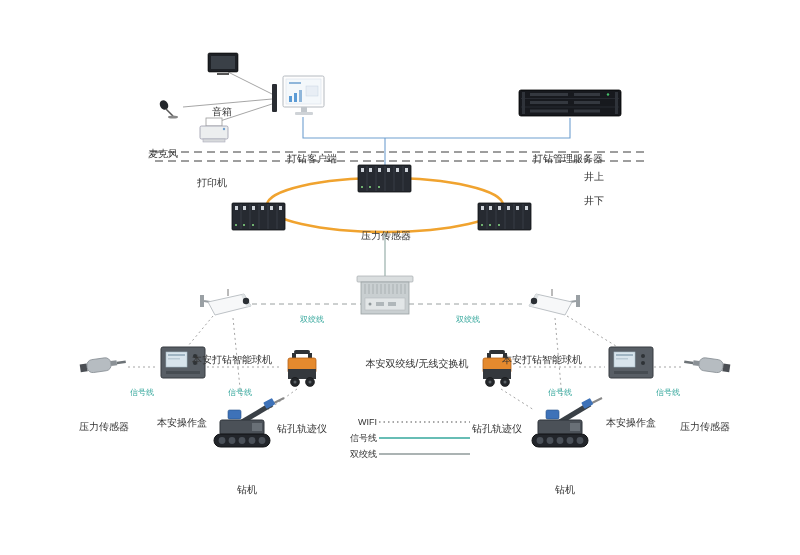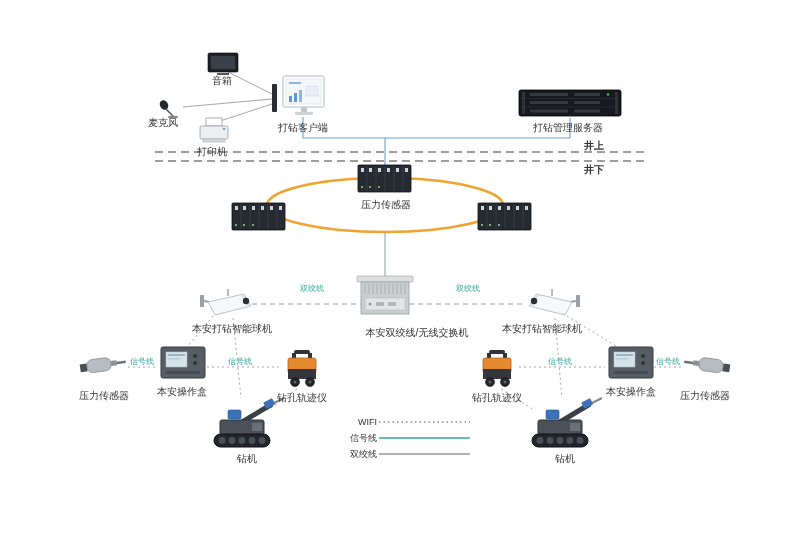--- a/index.html
+++ b/index.html
@@ -9,23 +9,23 @@
     background:#ffffff;
     font-family:"Liberation Sans", sans-serif;
     overflow:hidden;
   }
   .wires { position:absolute; left:0; top:0; z-index:1; }
   .device { position:absolute; z-index:2; }
   .lbl {
     position:absolute; z-index:3;
     font-size:10px; color:#333;
     transform:translateX(-50%);
-    white-space:nowrap; line-height:1.1;
+    white-space:nowrap; line-height:1.1;margin-top:31px;
   }
-  .lbl.plain { transform:none;font-weight:bold; }
+  .lbl.plain { transform:none; }
   .lbl.tiny { font-size:8px; color:#35A79C; }
   .legend { position:absolute; left:345px; top:414px; z-index:3; }
   .legend-row { display:flex; align-items:center; height:16px; }
   .legend-label { width:32px; text-align:right; font-size:9px; color:#333; white-space:nowrap; }
 </style>
 </head>
 <body>
 
 <svg class="wires" width="800" height="555" viewBox="0 0 800 555">
 
@@ -315,21 +315,21 @@
       <circle cx="26" cy="44.5" r="3.4"></circle>
       <circle cx="36" cy="44.5" r="3.4"></circle>
       <circle cx="46" cy="44.5" r="3.4"></circle>
       <circle cx="56" cy="44.5" r="3.4"></circle>
   </g>
 </svg>
 
 <div class="lbl" style="left:222px;top:75px">音箱</div>
 <div class="lbl" style="left:163px;top:117px">麦克风</div>
 <div class="lbl" style="left:212px;top:146px">打印机</div>
-<div class="lbl" style="left:303px;top:122px">打钻客户端</div>
+<div class="lbl" style="left:312px;top:122px">打钻客户端</div>
 <div class="lbl" style="left:568px;top:122px">打钻管理服务器</div>
 <div class="lbl plain" style="left:584px;top:140px">井上</div>
 <div class="lbl plain" style="left:584px;top:164px">井下</div>
 <div class="lbl" style="left:386px;top:199px">压力传感器</div>
 <div class="lbl" style="left:417px;top:327px">本安双绞线/无线交换机</div>
 <div class="lbl" style="left:232px;top:323px">本安打钻智能球机</div>
 <div class="lbl" style="left:542px;top:323px">本安打钻智能球机</div>
 <div class="lbl tiny" style="left:312px;top:285px">双绞线</div>
 <div class="lbl tiny" style="left:468px;top:285px">双绞线</div>
 <div class="lbl" style="left:104px;top:390px">压力传感器</div>

